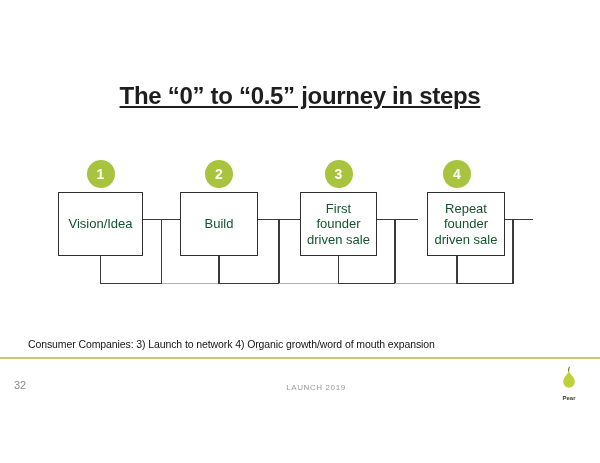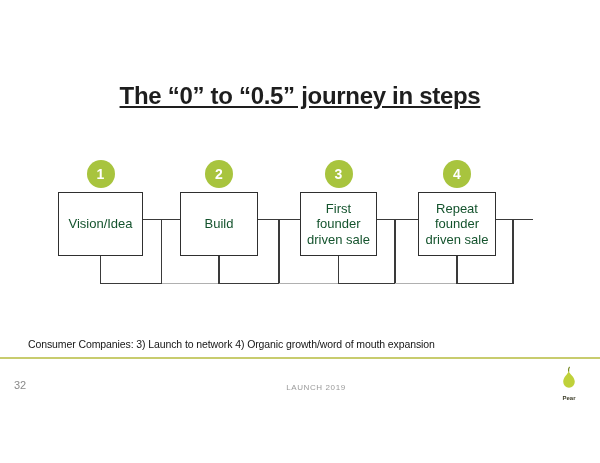--- a/index.html
+++ b/index.html
@@ -90,21 +90,21 @@
     <span>Build</span>
   </div>
   <div class="box" style="left:58px;width:85px">
     <span>Vision/Idea</span>
   </div>
   <div class="box" style="left:300px;width:77px">
     <span>First</span>
     <span>founder</span>
     <span>driven sale</span>
   </div>
-  <div class="box" style="left:418px;width:78px">
+  <div class="box" style="left:427px;width:78px">
     <span>Repeat</span>
     <span>founder</span>
     <span>driven sale</span>
   </div>
 
   <div class="note">Consumer Companies: 3) Launch to network 4) Organic growth/word of mouth expansion</div>
 
   <div class="divider"></div>
 
   <div class="page-num">32</div>

